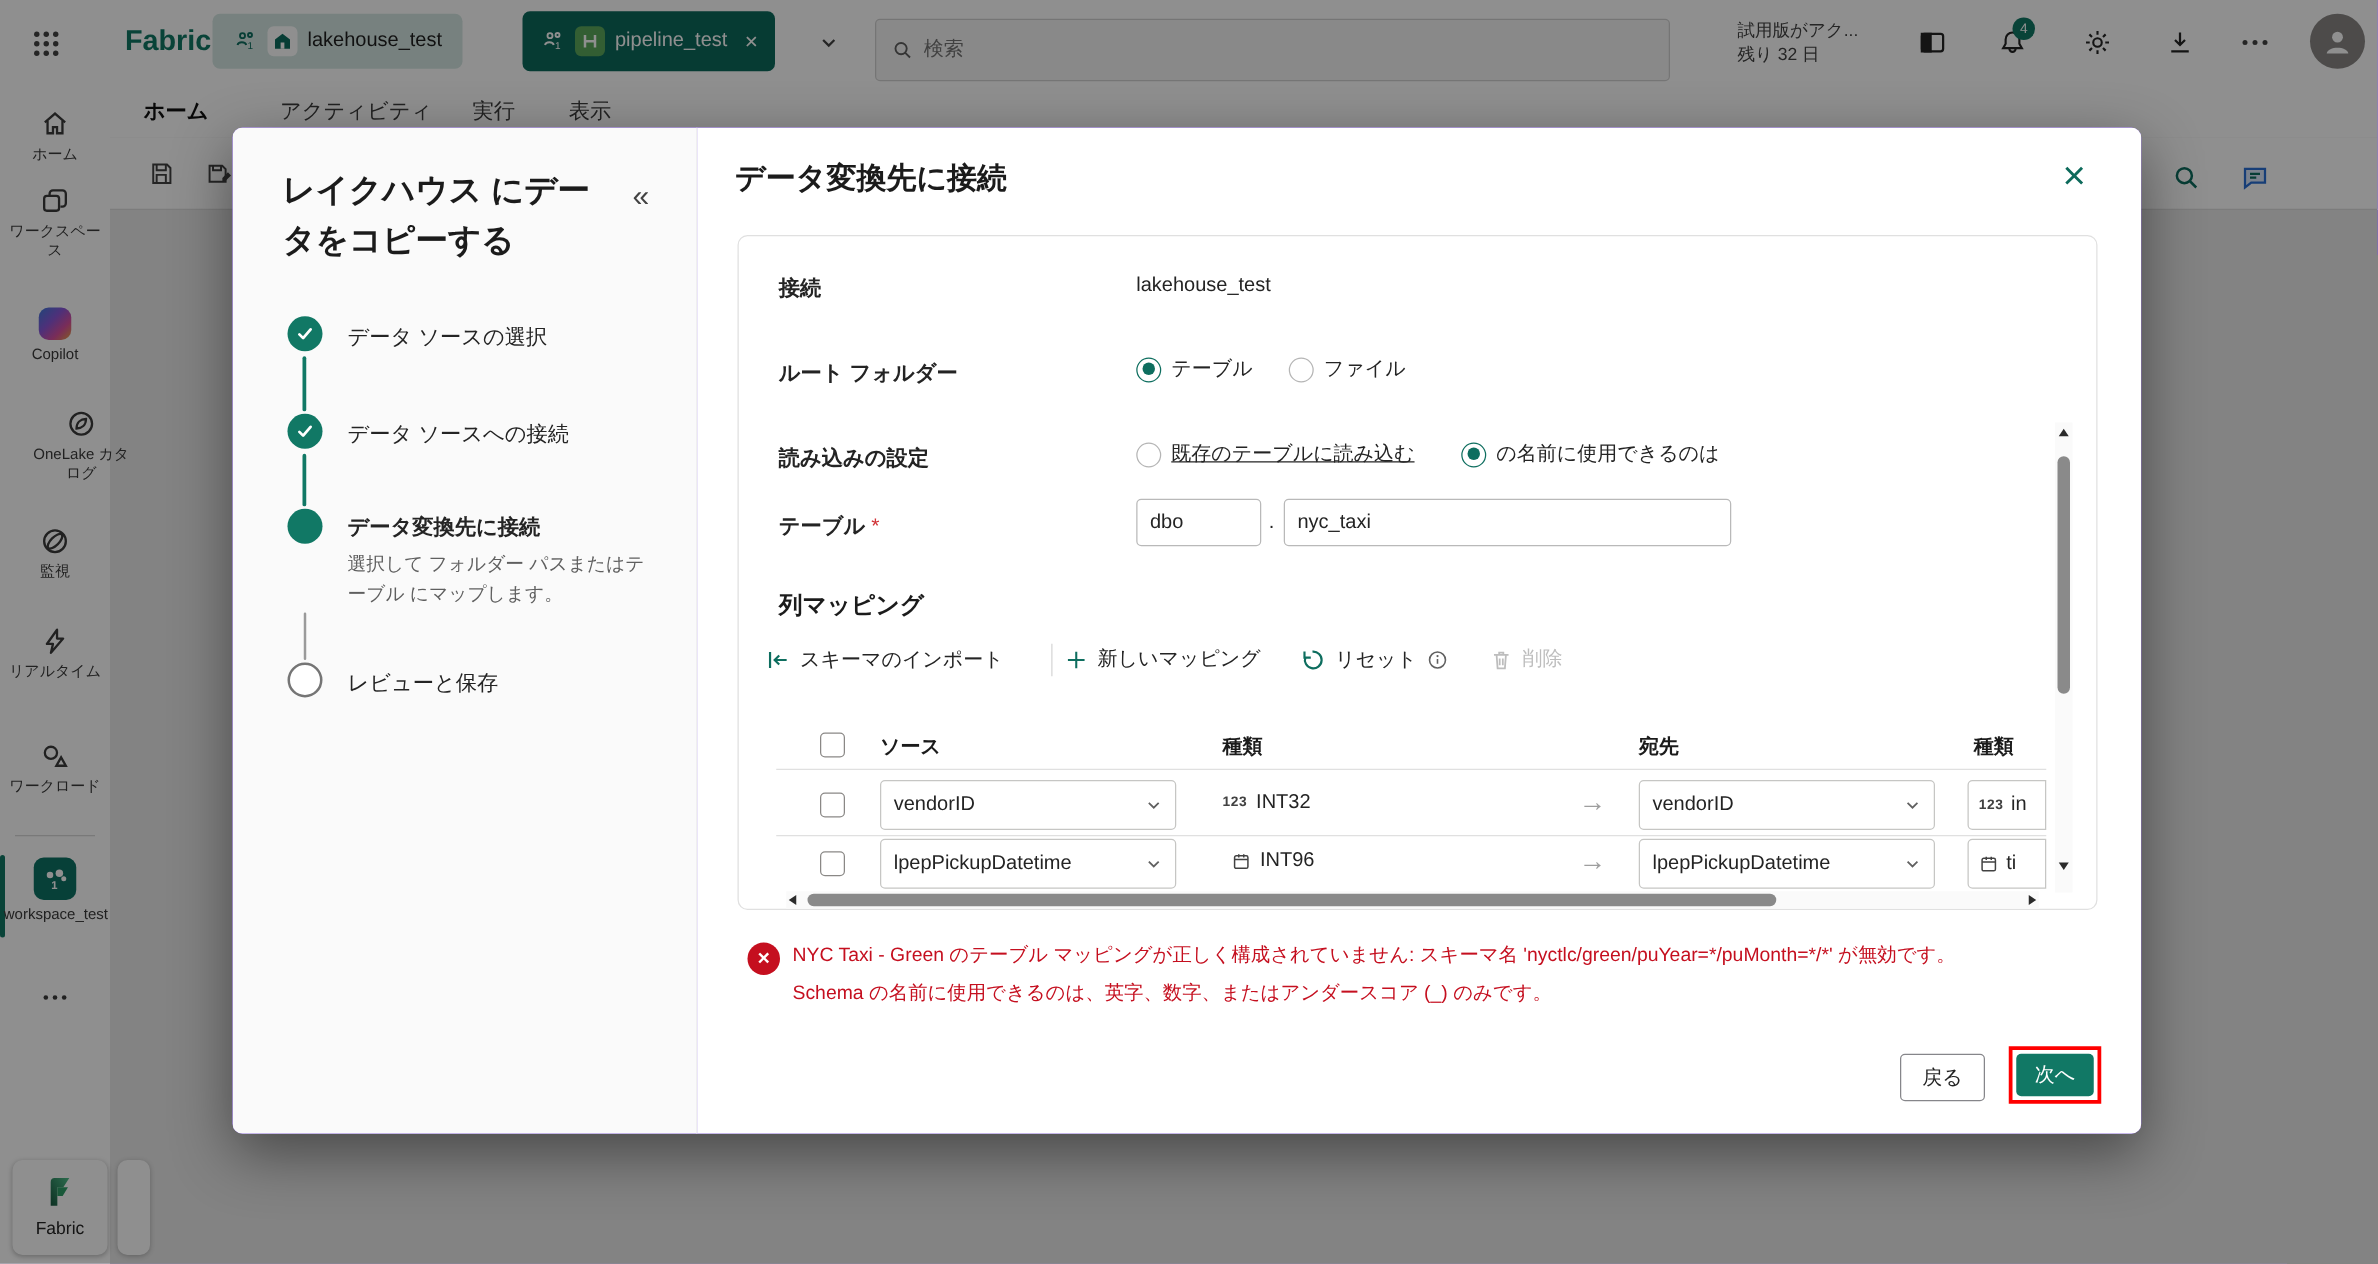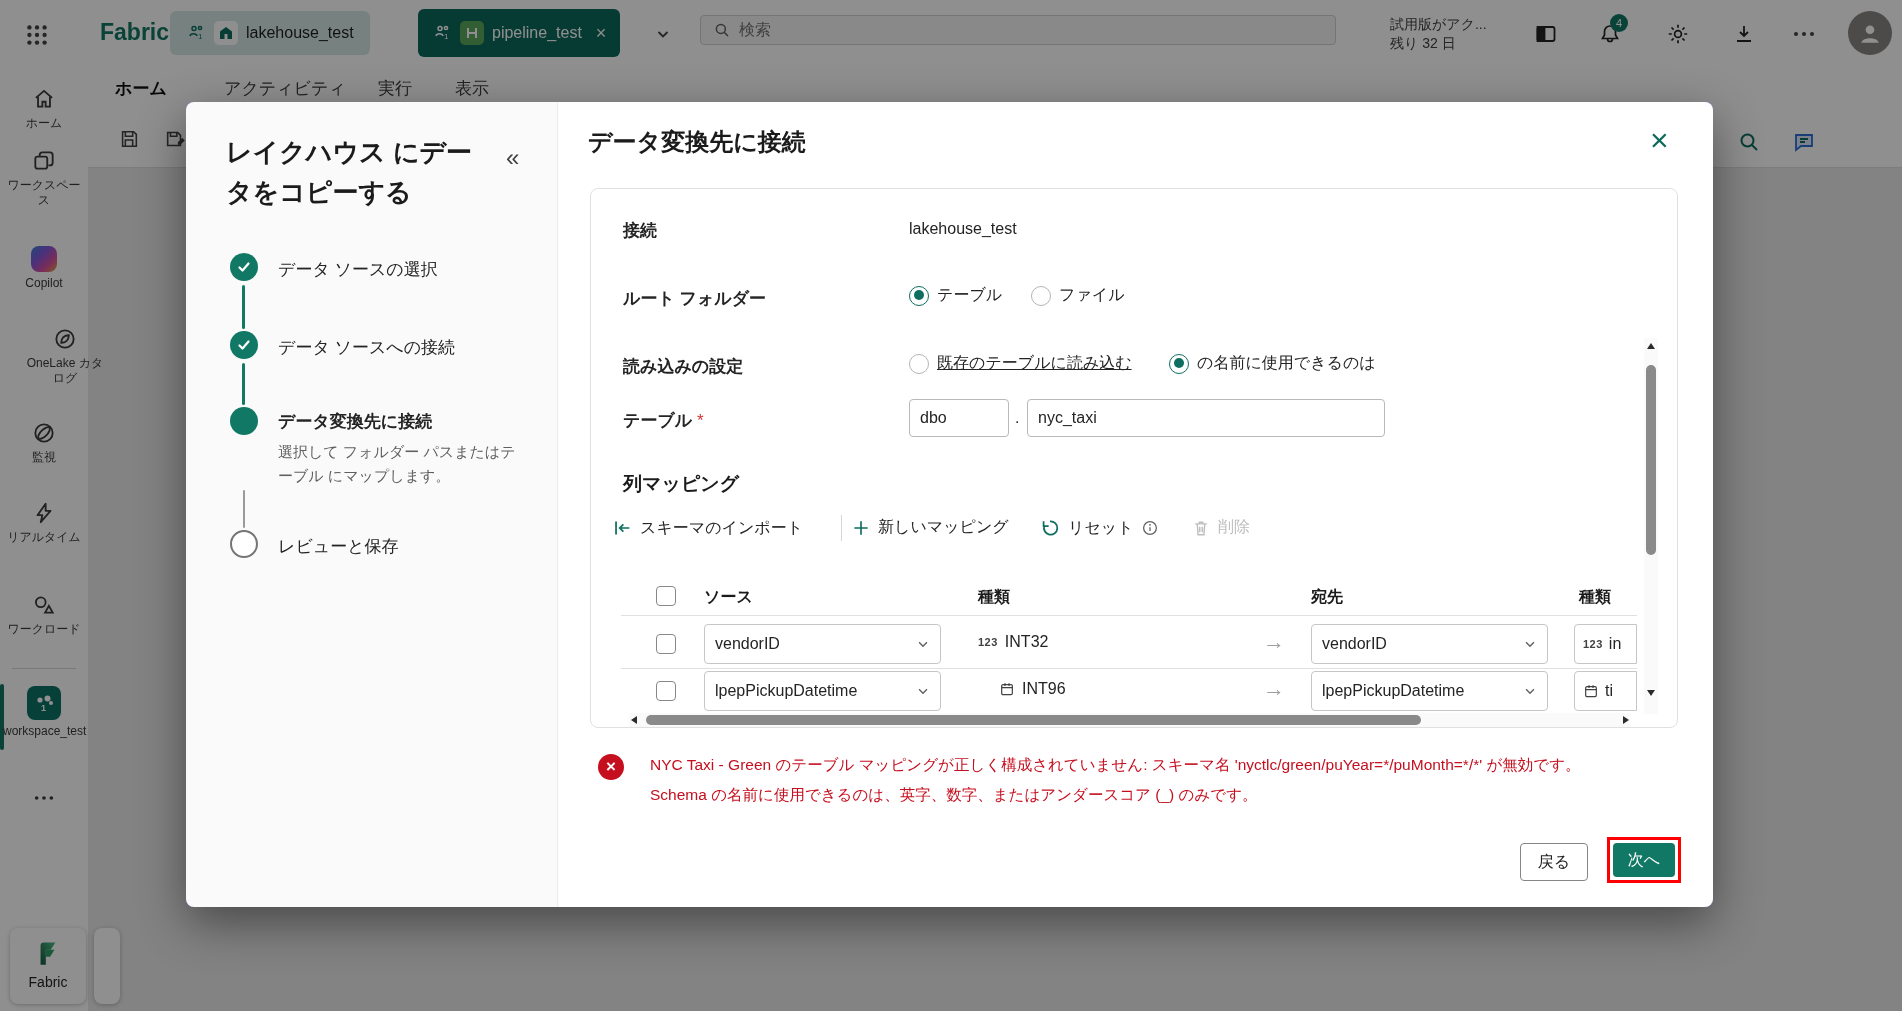--- a/index.html
+++ b/index.html
@@ -9,21 +9,21 @@
   svg { display:block; }
 
   
   .topbar { position:absolute; left:0; top:0; width:1902px; height:68px; background:#fff; }
   .brand { position:absolute; left:100px; top:19px; font-size:23px; font-weight:700; color:#117865; }
   .tab1 { position:absolute; left:170px; top:11px; height:44px; background:#d5e7e3; border-radius:6px;
           display:flex; align-items:center; gap:8px; padding:0 16px; color:#1f1f1f; font-size:16px; }
   .tab2 { position:absolute; left:418px; top:9px; height:48px; background:#0c695c; border-radius:6px;
           display:flex; align-items:center; gap:8px; padding:0 14px; color:#fff; font-size:16px; }
   .sqico { width:24px; height:24px; border-radius:5px; display:flex; align-items:center; justify-content:center; }
-  .search { position:absolute; left:700px; top:15px; width:636px; height:30px; background:#f5f5f5;
+  .search { position:absolute; left:700px; top:15px; width:636px; height:50px; background:#f5f5f5;
             border:1px solid #d1d1d1; border-radius:4px; display:flex; align-items:center; gap:8px; padding:0 12px; }
   .search input { border:none; outline:none; background:transparent; font-size:16px; color:#424242; width:100%;
                   font-family:"Liberation Sans","DejaVu Sans",sans-serif; }
   .trial { position:absolute; left:1390px; top:15px; width:130px; font-size:14px; line-height:19px; color:#424242; }
   .tbico { position:absolute; top:22px; color:#333; cursor:pointer; }
   .badge { position:absolute; left:12px; top:-8px; min-width:18px; height:18px; border-radius:9px; background:#117865;
            color:#fff; font-size:11px; display:flex; align-items:center; justify-content:center; padding:0 4px; }
   .avatar { position:absolute; left:1848px; top:11px; width:44px; height:44px; border-radius:50%; background:#898784;
             display:flex; align-items:center; justify-content:center; }
 
@@ -83,21 +83,21 @@
   .num123 { font-size:11px; font-weight:700; letter-spacing:.5px; color:#424242; }
   .sep { position:absolute; left:30px; width:1016px; height:1px; background:#e0e0e0; }
   .arrowcell { position:absolute; font-size:22px; color:#9e9e9e; }
   .ddpartial { position:absolute; width:63px; height:40px; border:1px solid #c6c6c4; border-radius:4px 0 0 4px; background:#fff;
                display:flex; align-items:center; gap:6px; padding:0 8px; font-size:16px; color:#242424; overflow:hidden; }
   .tri { width:0; height:0; position:absolute; }
   .hscroll { position:absolute; left:38px; top:524px; width:1002px; height:14px; background:#fafafa; }
   .hthumb { position:absolute; left:17px; top:2px; width:775px; height:10px; border-radius:5px; background:#8a8a8a; }
   .vscroll { position:absolute; left:1053px; top:149px; width:14px; height:376px; background:#fafafa; }
   .vthumb { position:absolute; left:2px; top:27px; width:10px; height:190px; border-radius:5px; background:#8a8a8a; }
-  .errline { font-size:15.5px; line-height:30px; color:#c50f1f;margin-left:16px; }
+  .errline { font-size:15.5px; line-height:30px; color:#c50f1f; }
   .btn-back { position:absolute; left:962px; top:741px; width:68px; height:38px; background:#fff; border:1px solid #86868a;
               border-radius:4px; font-size:16px; color:#242424; cursor:pointer; font-family:inherit; }
   .next-wrap { position:absolute; left:1049px; top:735px; border:3px solid #ff0000; padding:3px; }
   .btn-next { width:62px; height:34px; background:#117865; border:none; border-radius:4px; font-size:16px; color:#fff;
               cursor:pointer; font-family:inherit; }
 </style>
 </head>
 <body>
 
 <div class="screen">
@@ -472,21 +472,21 @@
         <div class="sep" style="top:479px;"></div>
 
         <div>
           <div class="cbox" style="left:65px;top:492px;"></div>
           <div class="dd" style="left:113px;top:482px;">
             <span>lpepPickupDatetime</span>
             <svg width="14" height="14" viewBox="0 0 16 16" fill="none" stroke="#616161" stroke-width="1.6">
                 <path d="M3.5 6l4.5 4.5L12.5 6"></path>
               </svg>
           </div>
-          <div class="typecell" style="left:408px;top:491px;">
+          <div class="typecell" style="left:394px;top:491px;">
             <svg width="16" height="16" viewBox="0 0 24 24" fill="none" stroke="#424242" stroke-width="1.8">
                 <rect x="4" y="5.5" width="16" height="15" rx="2"></rect>
                 <path d="M4 10h16M9 3.5v4M15 3.5v4"></path>
               </svg>
             <span>INT96</span>
           </div>
           <div class="arrowcell" style="left:672px;top:487px;">→</div>
           <div class="dd" style="left:720px;top:482px;">
             <span>lpepPickupDatetime</span>
             <svg width="14" height="14" viewBox="0 0 16 16" fill="none" stroke="#616161" stroke-width="1.6">

